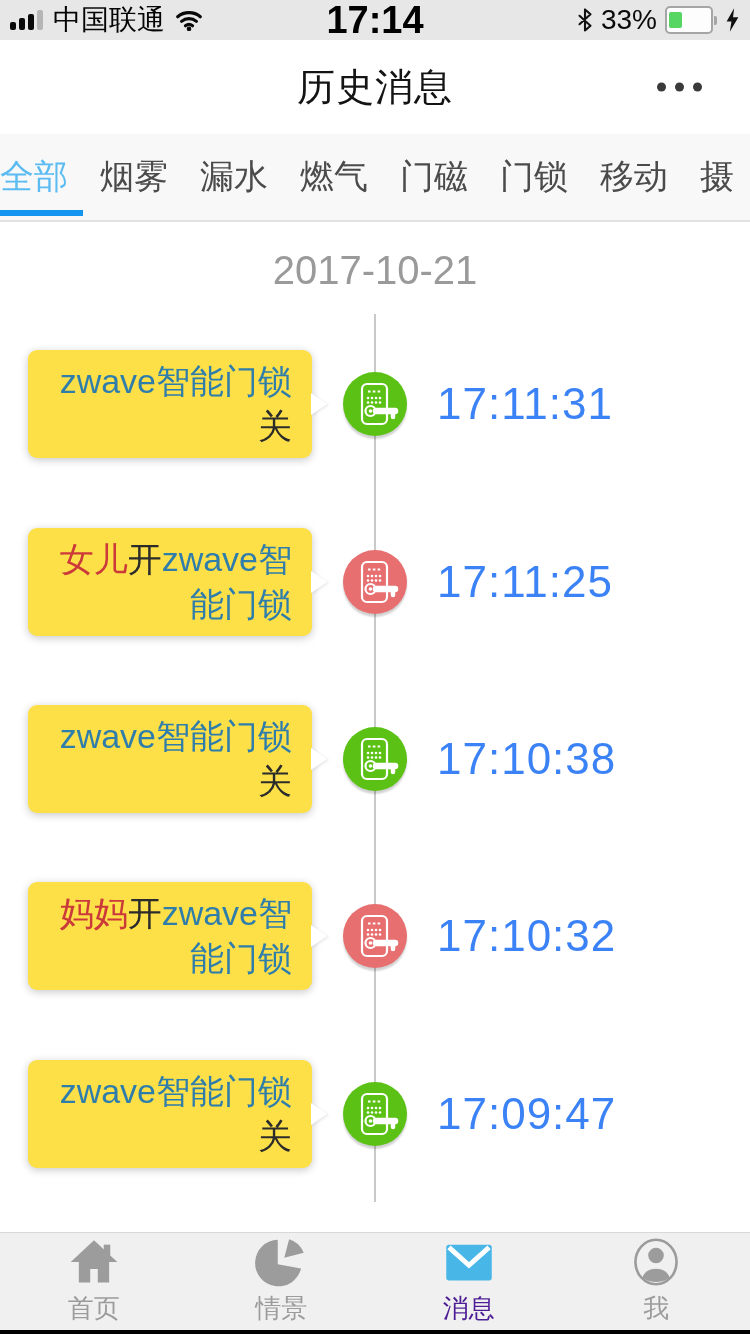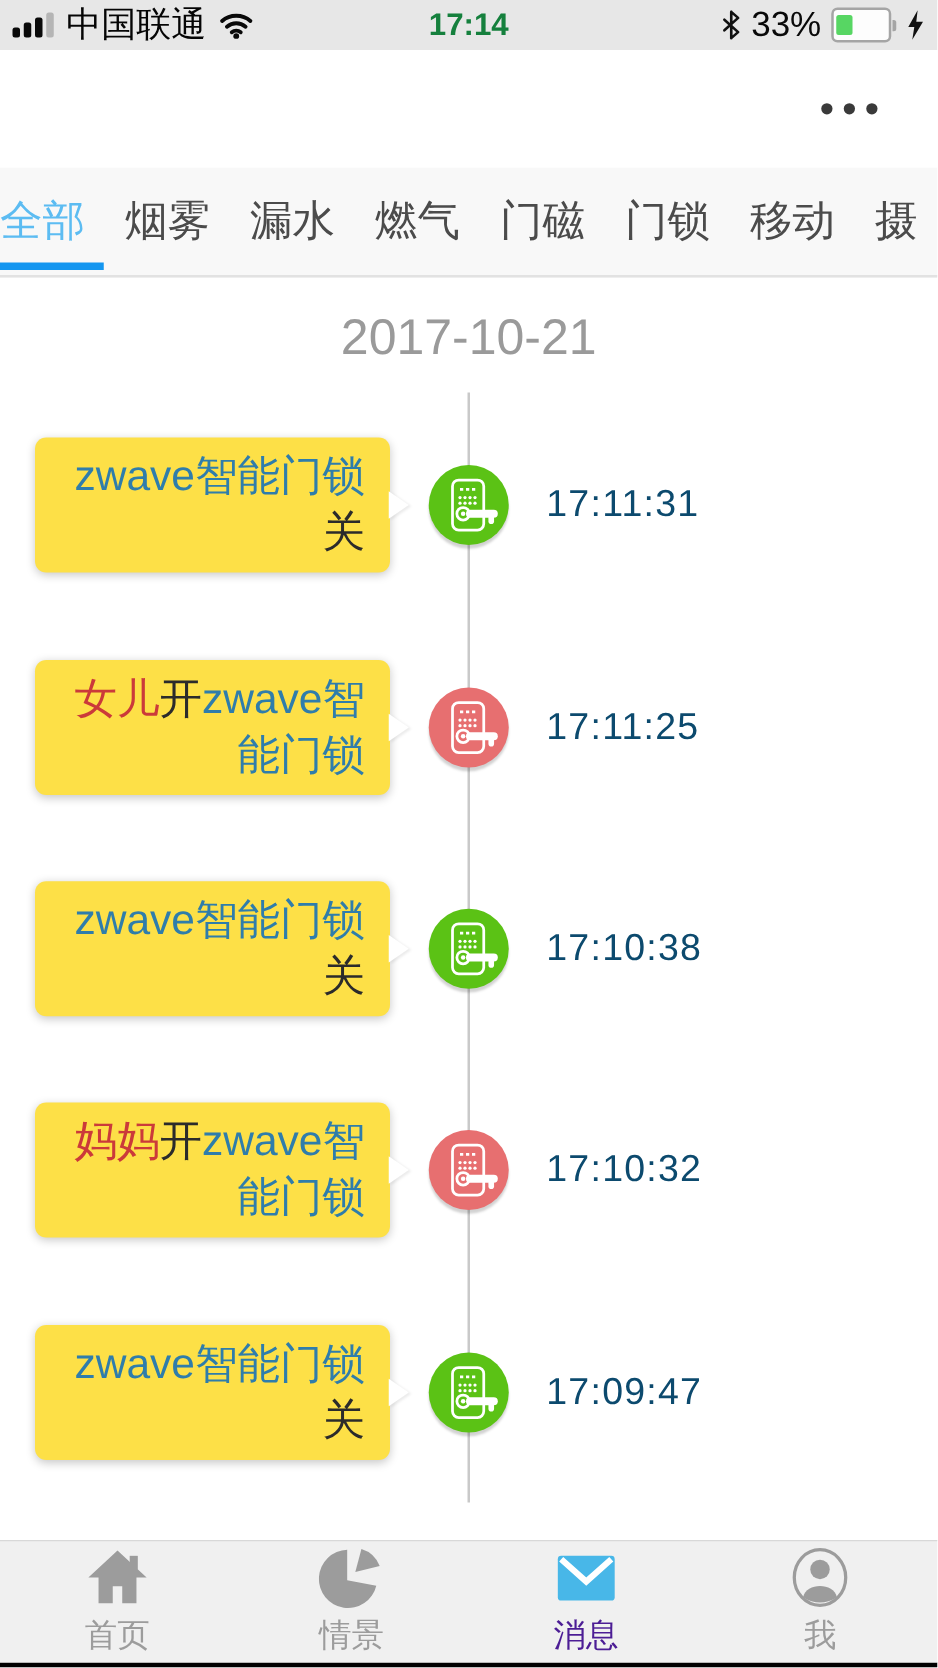--- a/index.html
+++ b/index.html
@@ -12,21 +12,21 @@
   
   .status-bar{
     position:absolute;top:0;left:0;width:750px;height:40px;
     background:#e7e7e7;display:flex;align-items:center;justify-content:space-between;
     padding:0 10px;box-sizing:border-box;z-index:30;
   }
   .sb-left,.sb-right{display:flex;align-items:center;gap:8px;}
   .sb-carrier{font-size:28px;color:#050505;margin:0 2px;}
   .sb-time{
     position:absolute;left:0;right:0;text-align:center;
-    font-size:25px;font-weight:700;color:#15803d;pointer-events:none;
+    font-size:38px;font-weight:700;color:#000000;pointer-events:none;
   }
   .sig-bars{display:flex;align-items:flex-end;gap:3px;height:20px;}
   .sig-bars i{display:block;width:6px;border-radius:2px;background:#090909;}
   .sig-bars i:nth-child(1){height:8px;}
   .sig-bars i:nth-child(2){height:12px;}
   .sig-bars i:nth-child(3){height:16px;}
   .sig-bars i:nth-child(4){height:20px;background:#b5b5b5;}
   .sb-pct{font-size:28px;color:#090909;}
   .battery{display:flex;align-items:center;}
   .batt-body{width:40px;height:20px;border:2px solid #a5a5a5;border-radius:5px;background:#fdfdfd;display:flex;align-items:center;padding:2px;box-sizing:content-box;}
@@ -80,21 +80,21 @@
     filter:drop-shadow(2px 1px 1px rgba(0,0,0,0.08));
   }
   .dot{
     position:absolute;left:343px;top:-32px;width:64px;height:64px;border-radius:50%;
     box-shadow:0 3px 2px rgba(0,0,0,0.18);display:flex;align-items:center;justify-content:center;
   }
   .dot.green{background:#5bc215;}
   .dot.red{background:#e76f70;}
   .evt-time{
     position:absolute;left:437px;top:0;transform:translateY(-50%);
-    font-size:30px;color:#0c4a6e;letter-spacing:1px;
+    font-size:44px;color:#3b82f6;letter-spacing:1px;
   }
   
   .bottom-nav{
     position:absolute;top:1232px;left:0;width:750px;height:98px;background:#f0f0f0;
     border-top:1px solid #d8d8d8;box-sizing:border-box;display:flex;z-index:20;
   }
   .nav-item{
     flex:1;display:flex;flex-direction:column;align-items:center;justify-content:center;
     gap:4px;cursor:pointer;
   }
@@ -133,20 +133,21 @@
         </span>
         <span class="batt-tip"></span>
     </span>
     <svg width="15" height="26" viewBox="0 0 14 24">
       <path d="M8.5 1 L1.5 13.5 H6 L4.5 23 L12.5 9.5 H7.5 Z" fill="#111"></path>
     </svg>
   </div>
 </div>
 
 <div class="app-header">
+  <div class="page-title">历史消息</div>
   <div class="more-btn">
     <i></i>
       <i></i>
       <i></i>
   </div>
 </div>
 
 <div class="tab-bar">
   <div class="tab active">全部</div>
   <div class="tab">烟雾</div>

